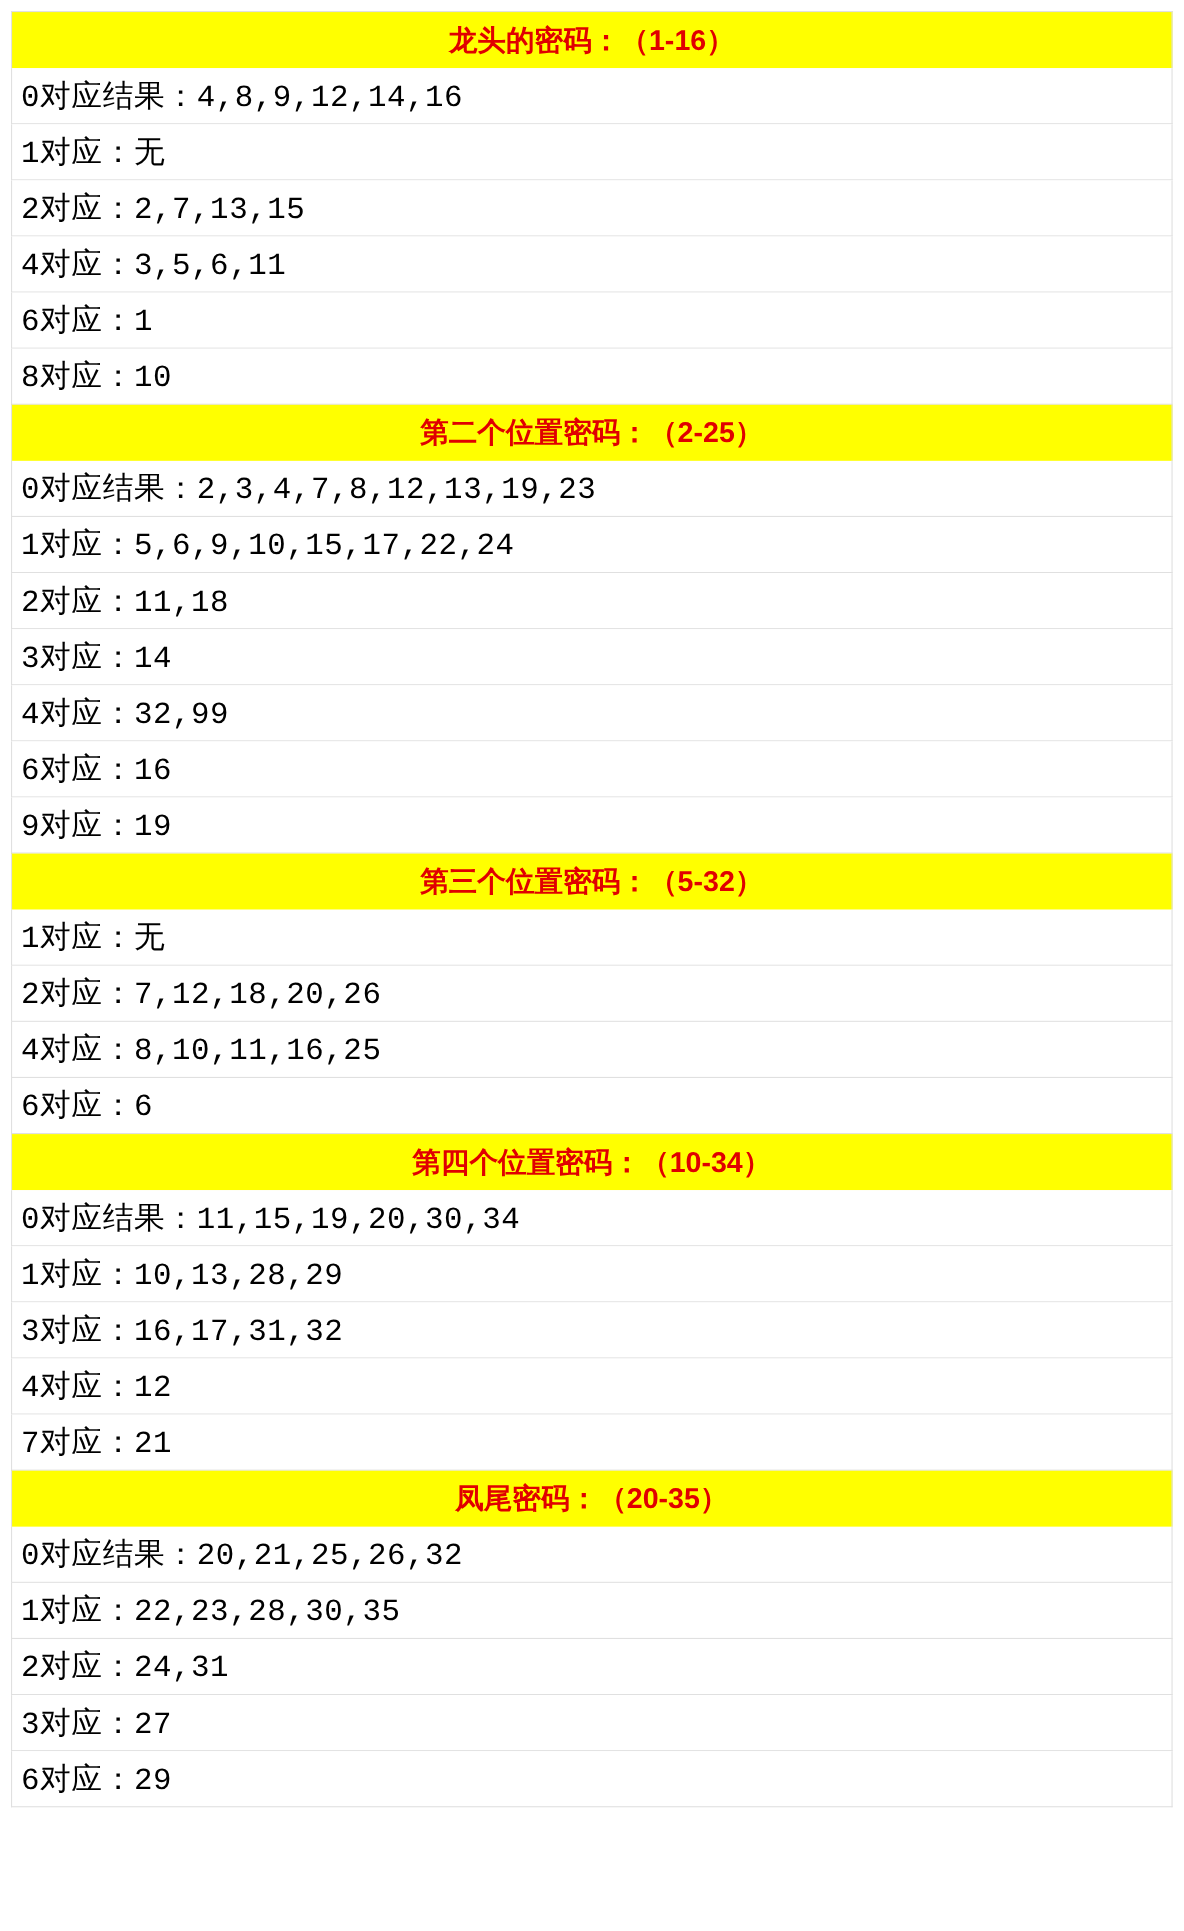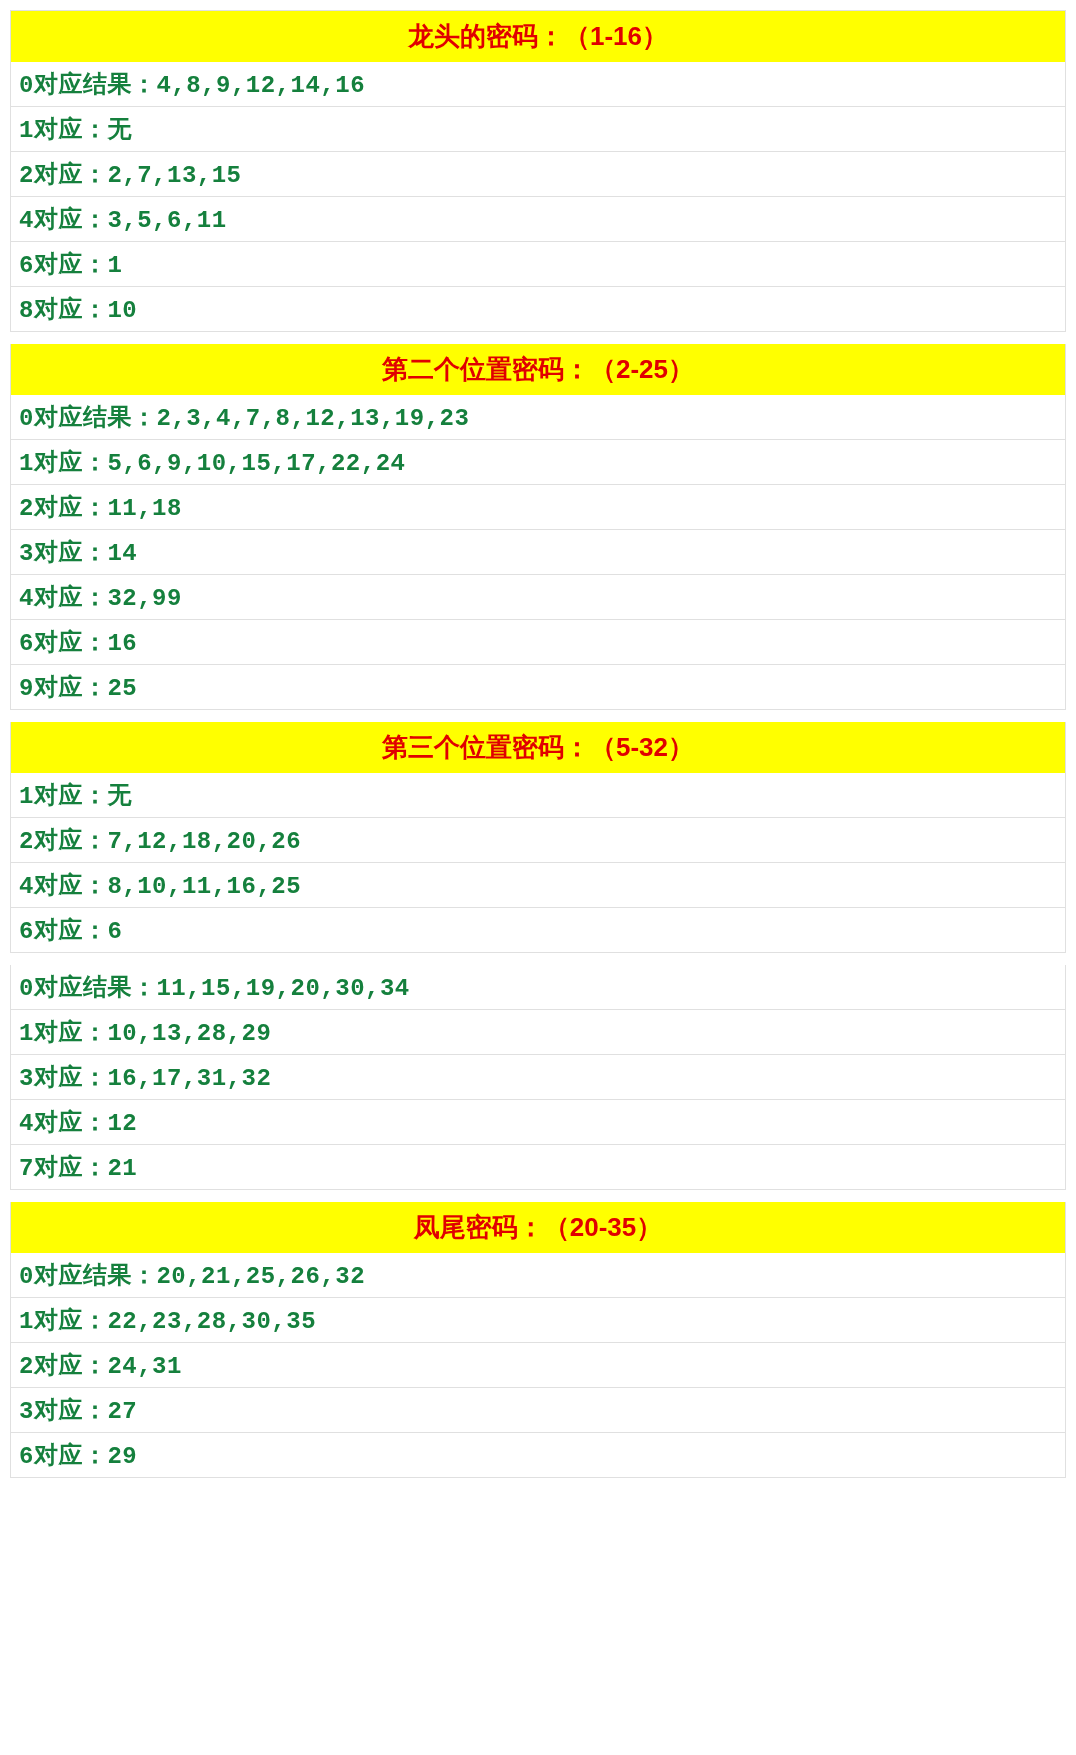--- a/index.html
+++ b/index.html
@@ -23,29 +23,29 @@
       font-size: 26px;
       font-weight: bold;
       color: #e00000;
       border: 1px solid #e0e0e0;
       border-bottom: none;
     }
     .data-row {
       border: 1px solid #e0e0e0;
       border-top: none;
       padding: 6px 8px;
-      font-size: 24px;
-      color: #15803d;
-      font-weight: bold;
+      font-size: 28px;
+      color: #000000;
+      font-weight: normal;
       background: #ffffff;
       font-family: "Consolas", "Courier New", "Microsoft YaHei", monospace;
       letter-spacing: 0.5px;
     }
     .section-wrap {
-      margin-bottom: 12px;
+      margin-bottom: 0;
     }
     .section-wrap:first-child .section-header {
       border-top: 1px solid #e0e0e0;
     }
     .section-wrap + .section-wrap .section-header {
       border-top: none;
     }
   </style>
 </head>
 <body>
@@ -61,30 +61,31 @@
       <div class="data-row">8对应：10</div>
     </div>
     <div class="section-wrap">
       <div class="section-header">第二个位置密码：（2-25）</div>
       <div class="data-row">0对应结果：2,3,4,7,8,12,13,19,23</div>
       <div class="data-row">1对应：5,6,9,10,15,17,22,24</div>
       <div class="data-row">2对应：11,18</div>
       <div class="data-row">3对应：14</div>
       <div class="data-row">4对应：32,99</div>
       <div class="data-row">6对应：16</div>
-      <div class="data-row">9对应：25</div>
+      <div class="data-row">9对应：19</div>
     </div>
     <div class="section-wrap">
       <div class="section-header">第三个位置密码：（5-32）</div>
       <div class="data-row">1对应：无</div>
       <div class="data-row">2对应：7,12,18,20,26</div>
       <div class="data-row">4对应：8,10,11,16,25</div>
       <div class="data-row">6对应：6</div>
     </div>
     <div class="section-wrap">
+      <div class="section-header">第四个位置密码：（10-34）</div>
       <div class="data-row">0对应结果：11,15,19,20,30,34</div>
       <div class="data-row">1对应：10,13,28,29</div>
       <div class="data-row">3对应：16,17,31,32</div>
       <div class="data-row">4对应：12</div>
       <div class="data-row">7对应：21</div>
     </div>
     <div class="section-wrap">
       <div class="section-header">凤尾密码：（20-35）</div>
       <div class="data-row">0对应结果：20,21,25,26,32</div>
       <div class="data-row">1对应：22,23,28,30,35</div>

